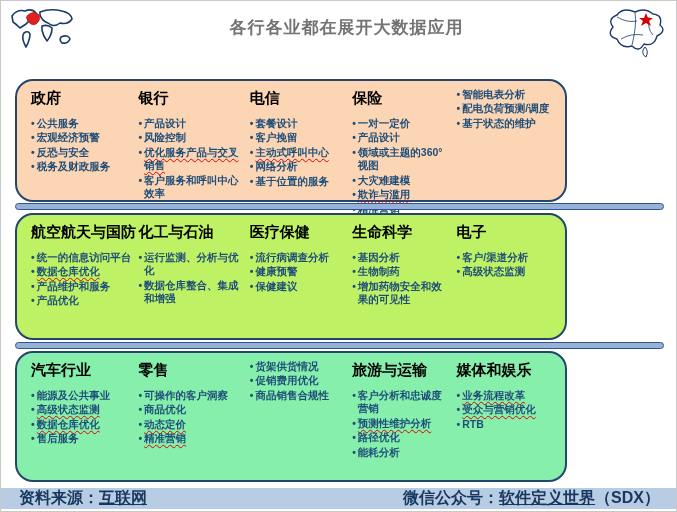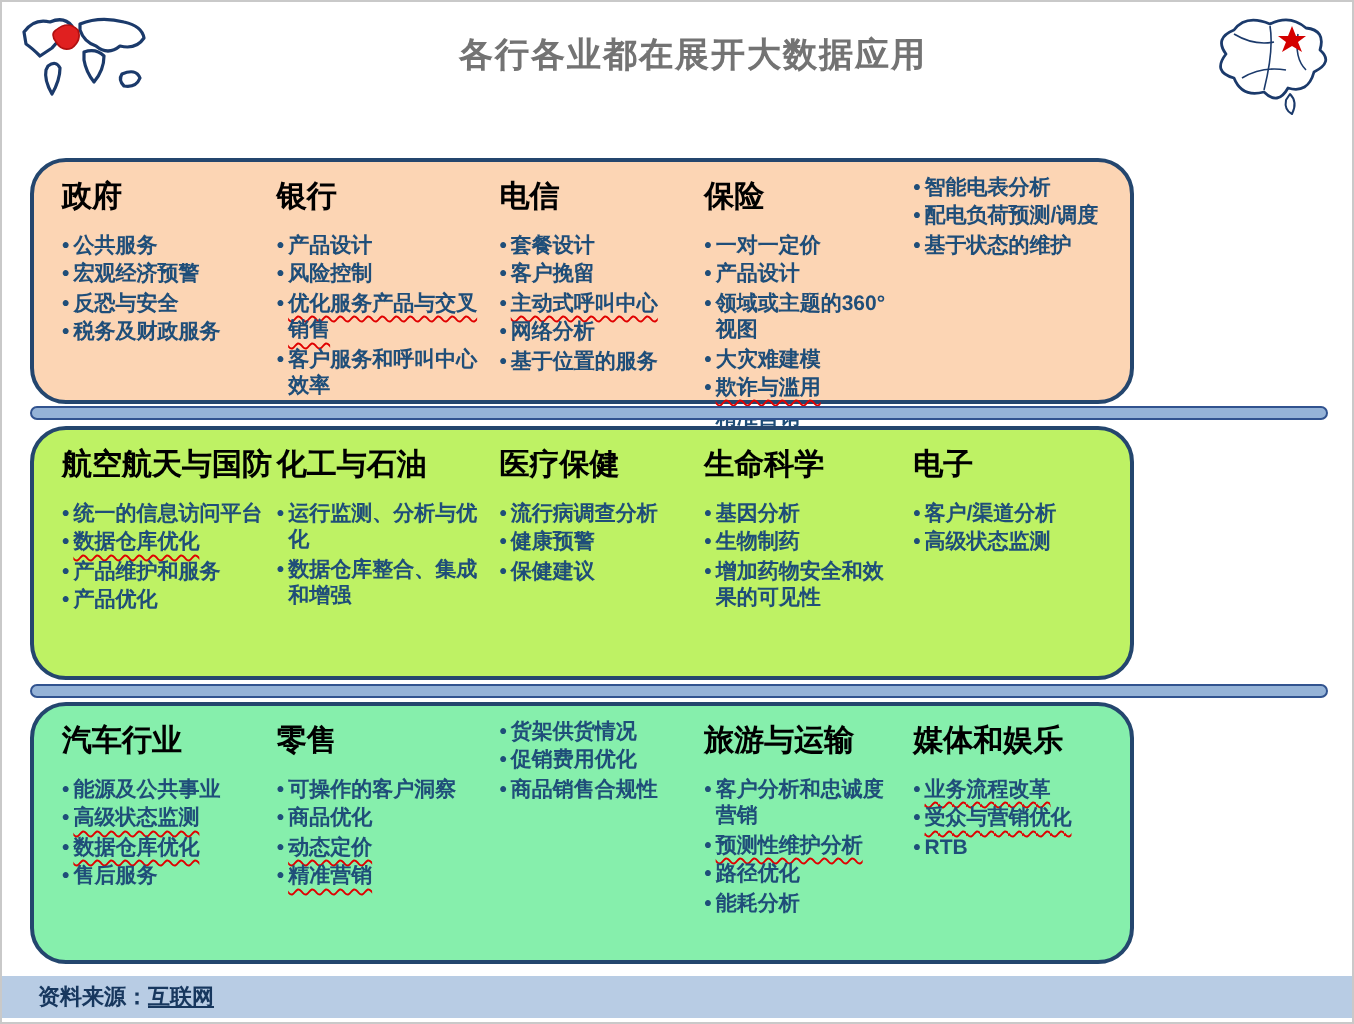--- a/index.html
+++ b/index.html
@@ -41,21 +41,21 @@
   .item-text{min-width:0;}
   .wavy{
     text-decoration:underline;text-decoration-style:wavy;
     text-decoration-color:#e00000;text-decoration-thickness:1px;
     text-underline-offset:2px;
   }
   .footer{
     position:absolute;left:0;top:487px;width:677px;height:21px;
     background:#b8cce4;box-sizing:border-box;padding:0 18px;
     display:flex;align-items:center;justify-content:space-between;
-    font-size:11px;color:#17375e;font-weight:700;
+    font-size:16px;color:#17375e;font-weight:700;
   }
   .footer a{color:#17375e;text-decoration:underline;cursor:pointer;}
 </style>
 </head>
 <body>
 
 <div class="slide">
 
   <svg class="map map-world" viewBox="0 0 66 48">
     <g fill="#ffffff" stroke="#1b3a6b" stroke-width="1.6" stroke-linejoin="round">
@@ -347,15 +347,18 @@
           <span class="bullet">•</span>
           <span class="item-text">RTB</span>
         </div>
       </div>
     </div>
 
   <div class="footer">
     <div>
       <span>资料来源：</span><a>互联网</a>
     </div>
+    <div>
+      <span>微信公众号：</span><a>软件定义世界</a><span>（SDX）</span>
+    </div>
   </div>
 
 </div>
 
 </body></html>

